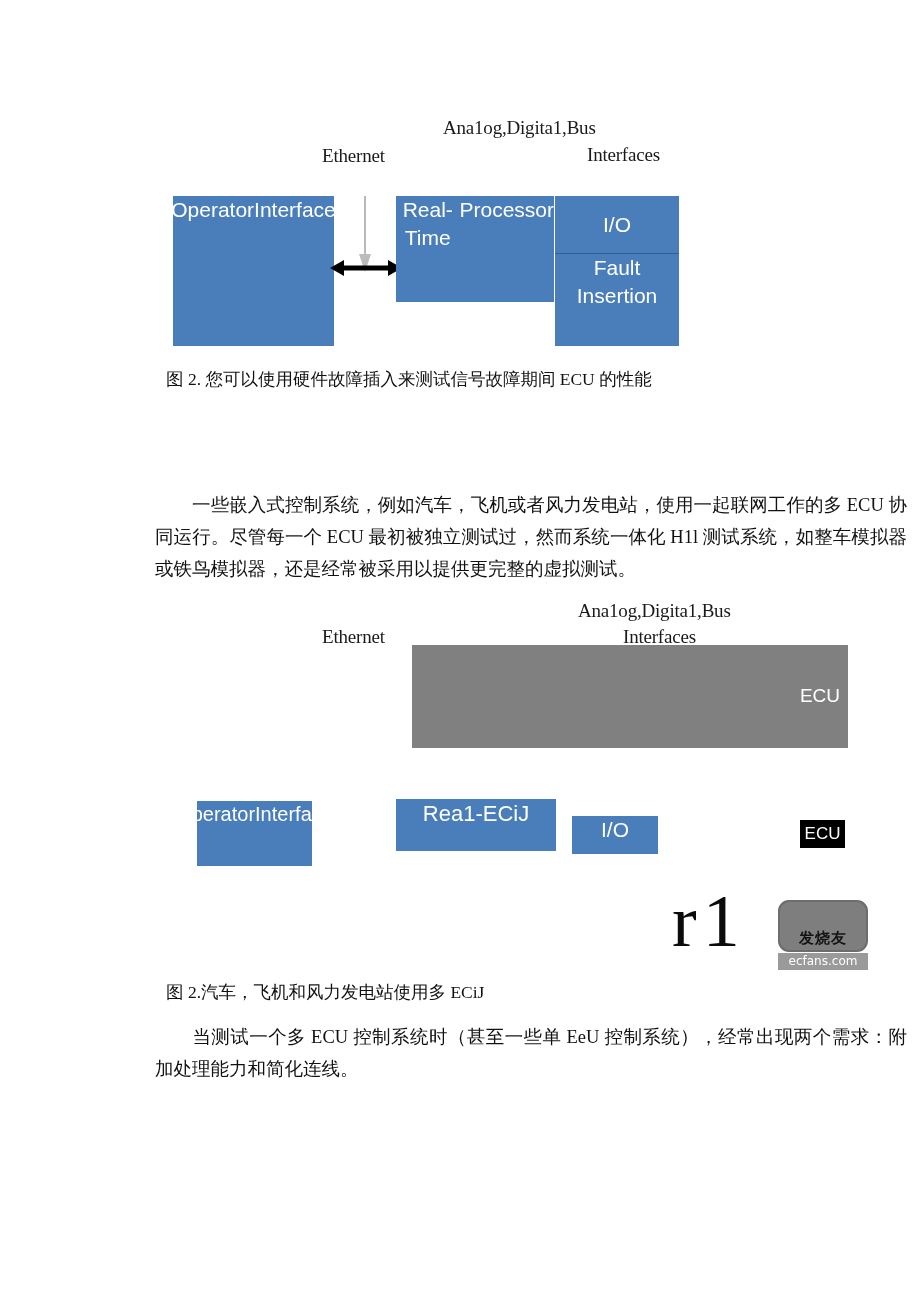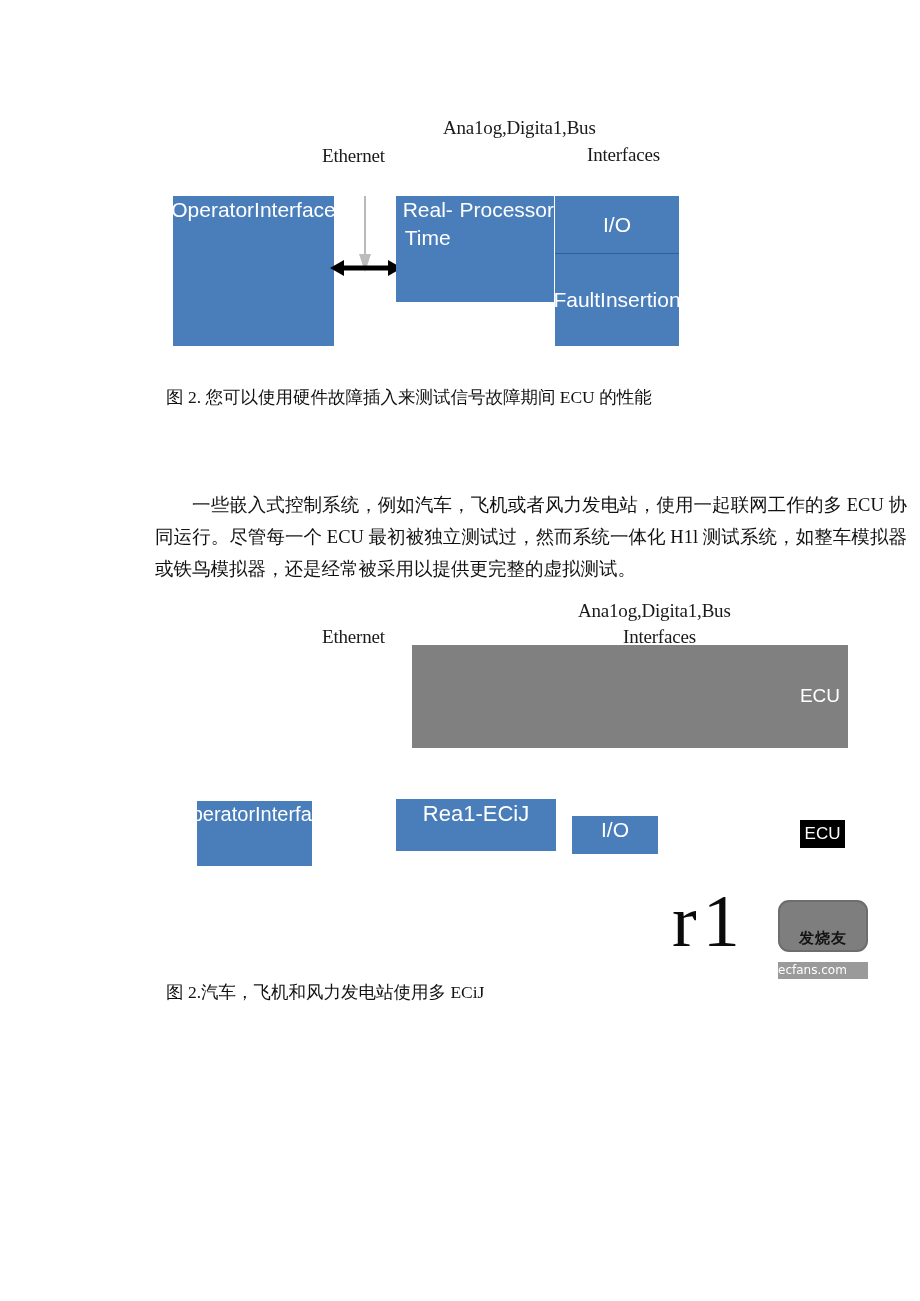--- a/index.html
+++ b/index.html
@@ -65,21 +65,21 @@
   .io-top {
     height: 57px;
     border-bottom: 1px solid #2f5f96;
     display: flex; align-items: center; justify-content: center;
     color: #ffffff;
     font-family: "Liberation Sans", "DejaVu Sans", sans-serif;
     font-size: 21px;
   }
   .io-bot {
     height: 92px;
-    display: flex; flex-direction: row; align-items: center; justify-content: center;
+    display: flex; flex-direction: column; align-items: center; 
     color: #ffffff;
     font-family: "Liberation Sans", "DejaVu Sans", sans-serif;
     font-size: 21px;
     line-height: 1.32;
   }
 
   
   .down-arrow {
     left: 358px; top: 196px; width: 14px; height: 78px;
   }
@@ -175,27 +175,27 @@
     color: #000000;
     font-family: Liberation Sans, sans-serif;
     font-size: 15px;
     font-weight: bold;
     letter-spacing: 1px;
     margin-bottom: 2px;
     opacity: 0.85;
   }
   .wm-url {
     width: 90px;
-    text-align: left;
+    text-align: center;
     background: #9a9a9a;
     color: #ffffff;
     font-family: "DejaVu Sans", sans-serif;
     font-size: 12px;
     line-height: 17px;
-    margin-top: 10px;
+    margin-top: 1px;
   }
 </style>
 </head>
 <body>
 
 <div class="page">
 
   <div>
 
     <div class="abs diagram-labels" style="left:443px; top:117px;">Ana1og,Digita1,Bus</div>
@@ -226,21 +226,21 @@
     </div>
 
     <div class="abs box-io-col">
       <div class="io-top">I/O</div>
       <div class="io-bot">
         <span class="ln">Fault</span>
         <span class="ln">Insertion</span>
       </div>
     </div>
 
-    <div class="abs caption" style="left:166px; top:385px;">图 2. 您可以使用硬件故障插入来测试信号故障期间 ECU 的性能</div>
+    <div class="abs caption" style="left:166px; top:367px;">图 2. 您可以使用硬件故障插入来测试信号故障期间 ECU 的性能</div>
   </div>
 
 
   <div class="abs para" style="left:155px; top:490px; width:752px;">
     <span class="indent"></span><span>一些嵌入式控制系统，例如汽车，飞机或者风力发电站，使用一起联网工作的多 ECU 协同运行。尽管每一个 ECU 最初被独立测试过，然而系统一体化 H1l 测试系统，如整车模拟器或铁鸟模拟器，还是经常被采用以提供更完整的虚拟测试。</span>
   </div>
 
   <div>
 
     <div class="abs diagram-labels" style="left:578px; top:600px;">Ana1og,Digita1,Bus</div>
@@ -276,14 +276,17 @@
     <div class="abs watermark">
       <div class="wm-badge">
         <span class="wm-cn">发烧友</span>
       </div>
       <div class="wm-url">ecfans.com</div>
     </div>
 
     <div class="abs caption" style="left:166px; top:980px;">图 2.汽车，飞机和风力发电站使用多 ECiJ</div>
   </div>
 
+  <div class="abs para" style="left:155px; top:1022px; width:752px;">
+    <span class="indent"></span><span>当测试一个多 ECU 控制系统时（甚至一些单 EeU 控制系统），经常出现两个需求：附加处理能力和简化连线。</span>
+  </div>
 
 </div>
 
 </body></html>

